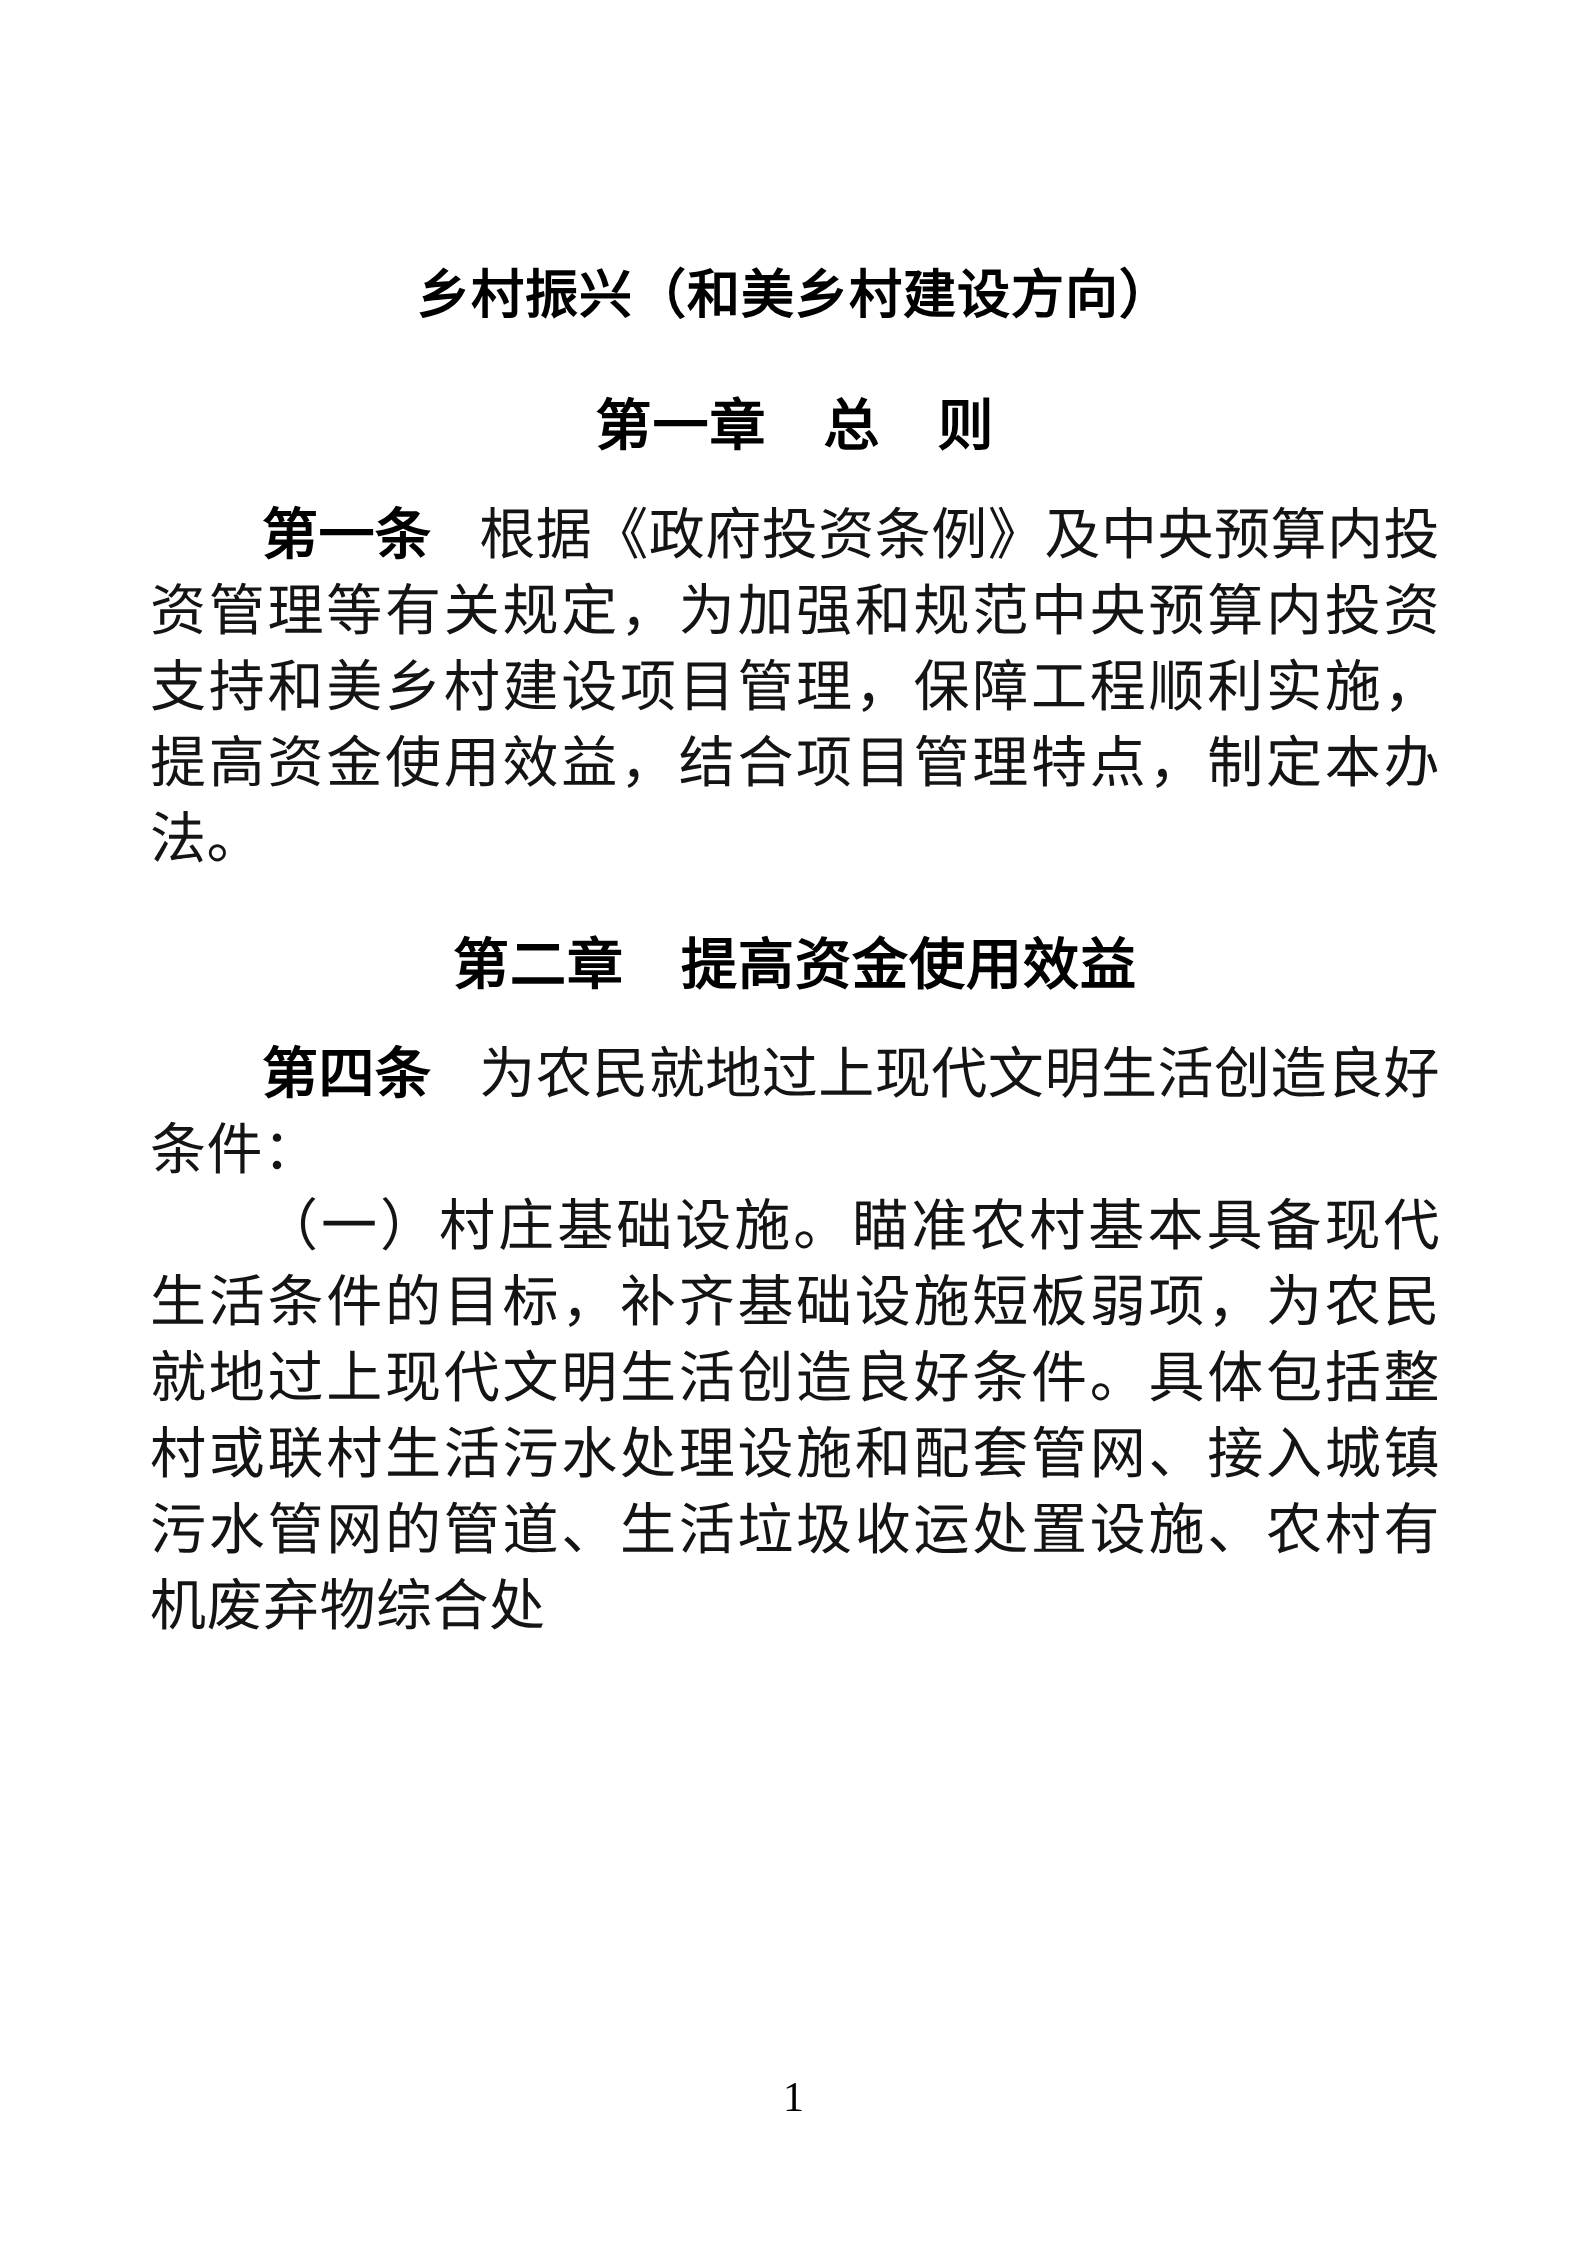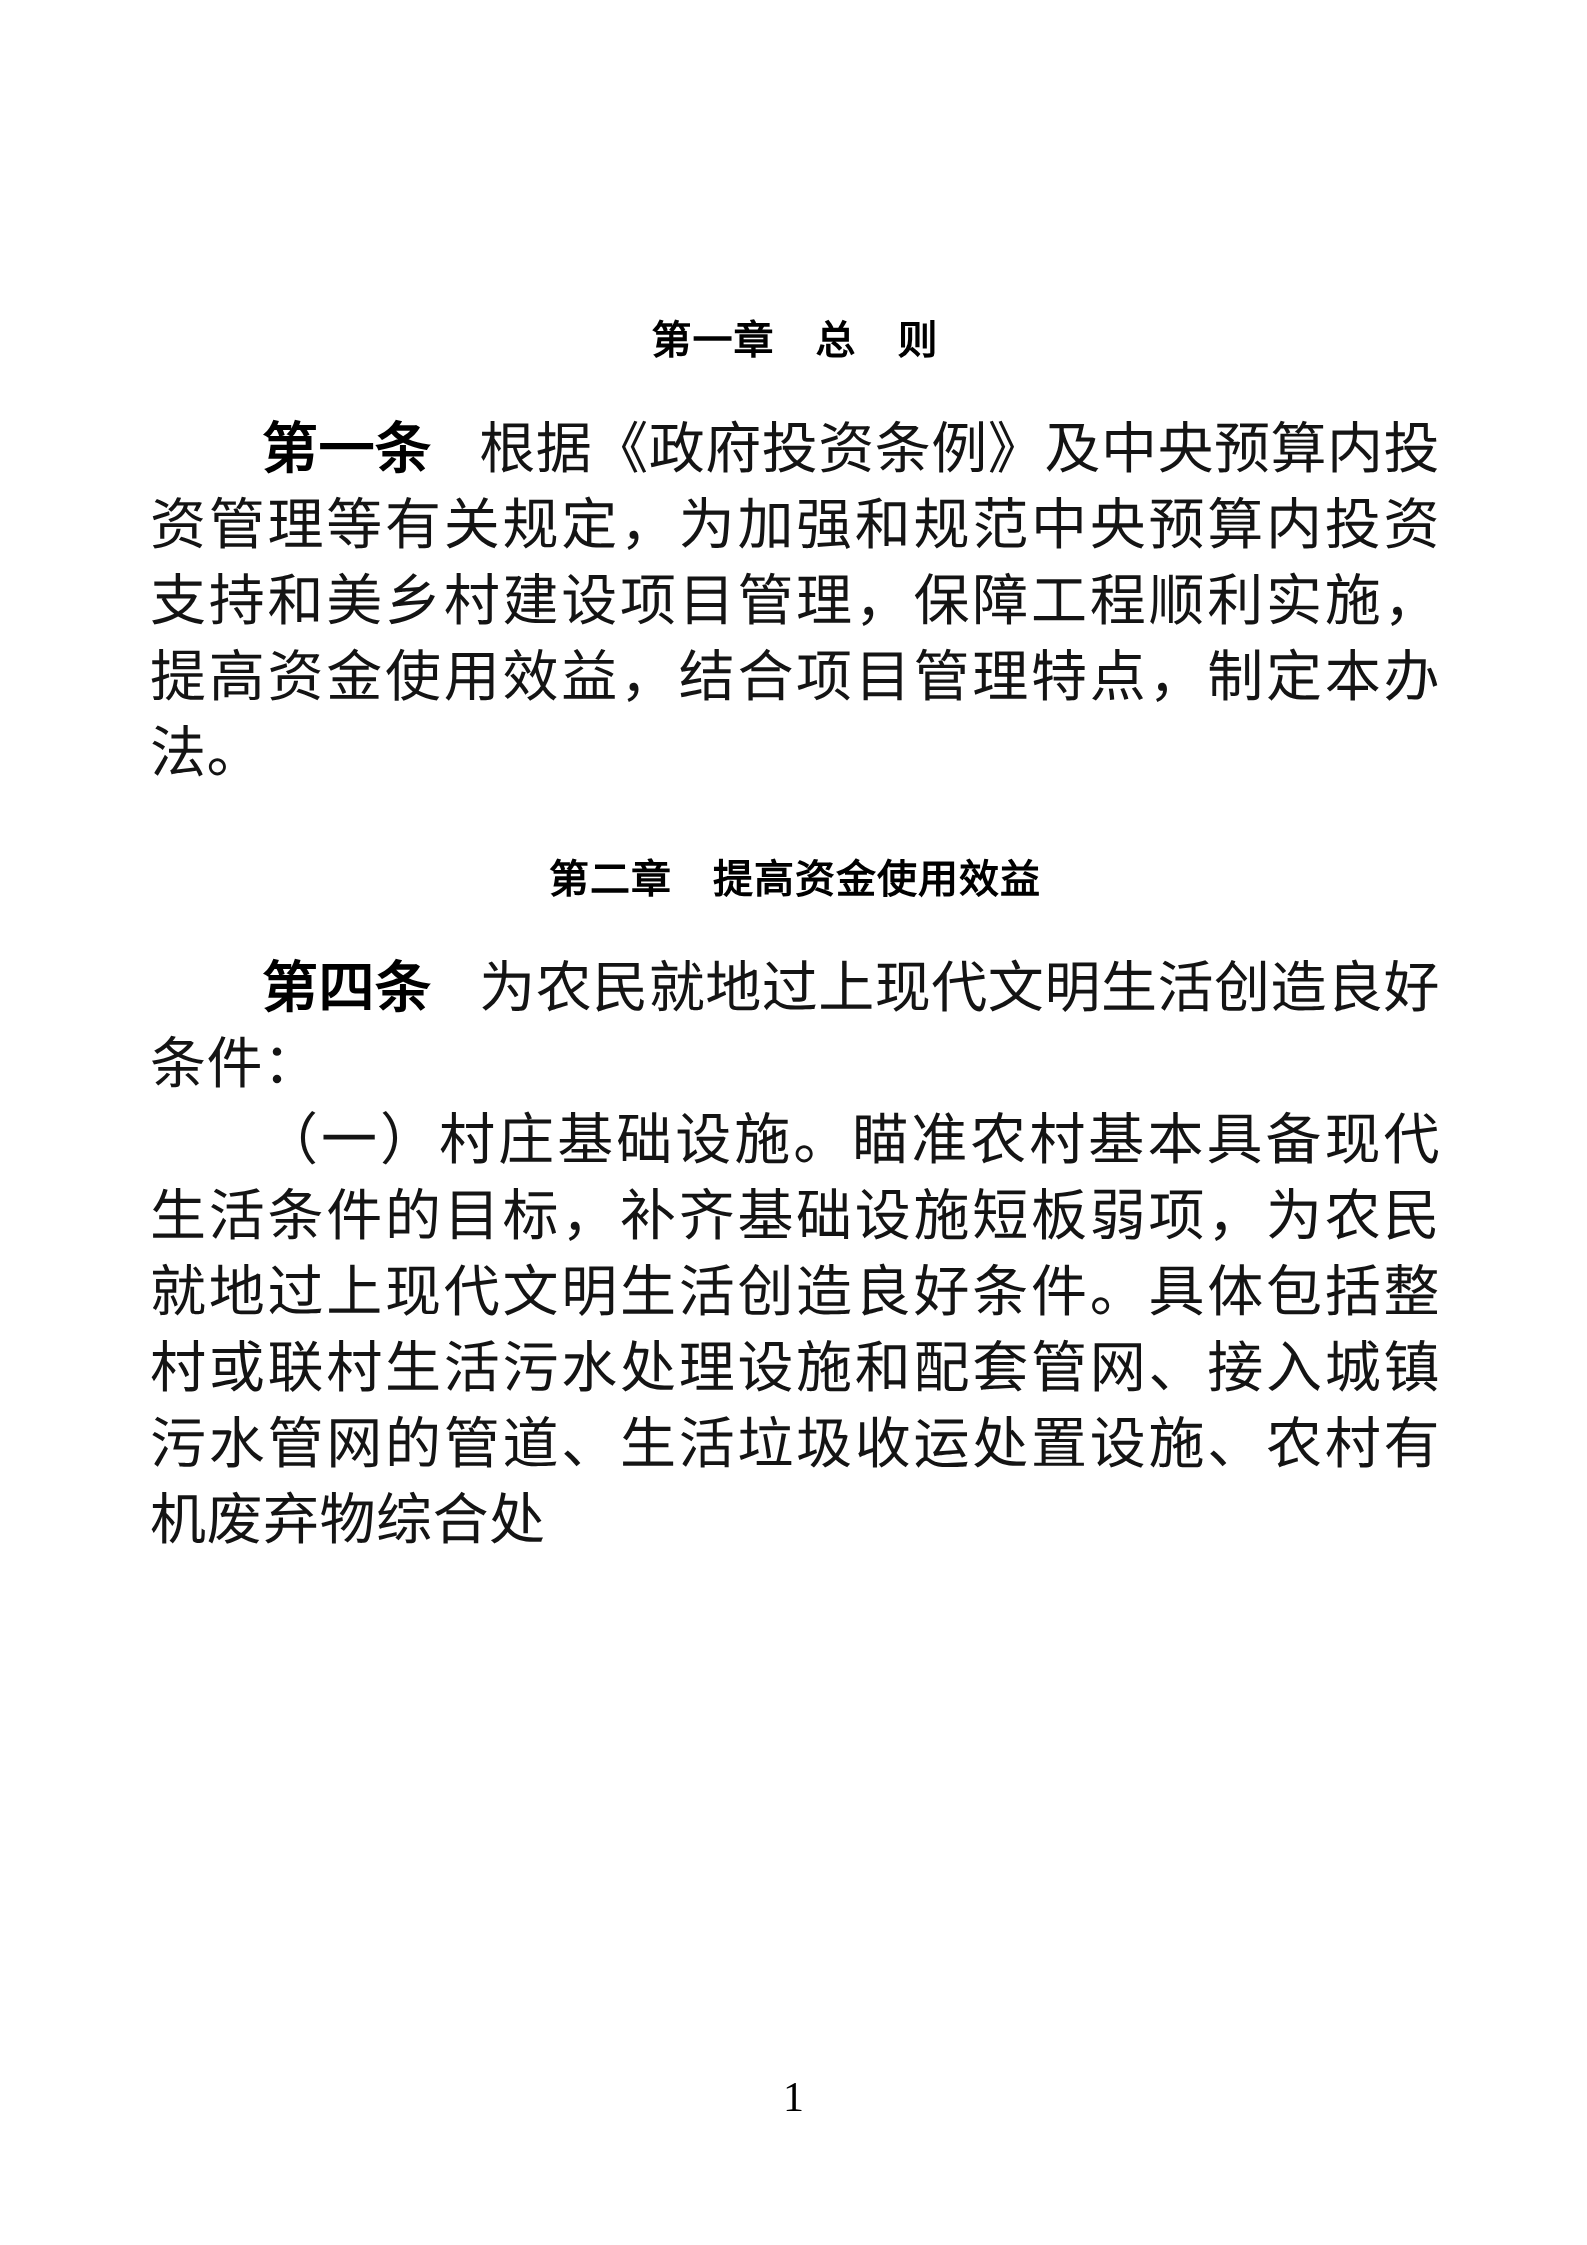--- a/index.html
+++ b/index.html
@@ -33,21 +33,21 @@
   }
   .doc-title .title-line {
     display: block;
     letter-spacing: 1px;
   }
   .chapter-heading {
     margin: 55px 0 38px 0;
     text-align: center;
     font-family: "Liberation Sans", sans-serif;
     font-weight: bold;
-    font-size: 40px;
+    font-size: 56px;
     line-height: 66px;
     color: #000000;
     letter-spacing: 1px;
   }
   .para {
     margin: 0;
     font-family: "Liberation Serif", serif;
     font-size: 56px;
     line-height: 76px;
     text-align: justify;
@@ -72,20 +72,21 @@
     line-height: 50px;
     color: #000000;
   }
 </style>
 </head>
 <body>
 
 <div class="page">
 
   <h1 class="doc-title">
+    <span class="title-line">乡村振兴（和美乡村建设方向）</span>
   </h1>
 
   <div class="doc-body" id="doc-body">
       <h2 class="chapter-heading">第一章　总　则</h2>
       <p class="para"><span class="article-label">第一条</span><span>根据《政府投资条例》及中央预算内投资管理等有关规定，为加强和规范中央预算内投资支持和美乡村建设项目管理，保障工程顺利实施，提高资金使用效益，结合项目管理特点，制定本办法。</span></p>
       <h2 class="chapter-heading">第二章　提高资金使用效益</h2>
       <p class="para"><span class="article-label">第四条</span><span>为农民就地过上现代文明生活创造良好条件：</span></p>
       <p class="para"><span>（一）村庄基础设施。瞄准农村基本具备现代生活条件的目标，补齐基础设施短板弱项，为农民就地过上现代文明生活创造良好条件。具体包括整村或联村生活污水处理设施和配套管网、接入城镇污水管网的管道、生活垃圾收运处置设施、农村有机废弃物综合处</span></p>
     </div>
 

